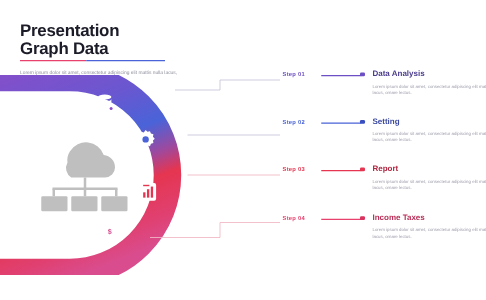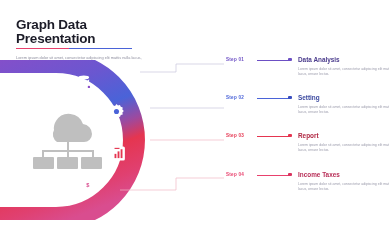--- a/index.html
+++ b/index.html
@@ -68,22 +68,22 @@
     margin-top:2.5px;font-size:3.5px;line-height:5.4px;color:#9b9bab;
     width:104px;
   }
 </style>
 </head>
 <body>
 
 <div id="root">
 
   <div class="title-block">
+    <div class="title-line">Presentation</div>
     <div class="title-line">Graph Data</div>
-    <div class="title-line">Presentation</div>
     <div class="title-rule">
       <i class="r1"></i>
       <i class="r2"></i>
     </div>
     <div class="title-body">Lorem ipsum dolor sit amet, consectetur adipiscing elit mattis nulla lacus, ornare lectus.</div>
   </div>
 
   <div class="arc-wrap">
     <svg width="212" height="160" viewBox="0 0 212 160">
       <defs>

